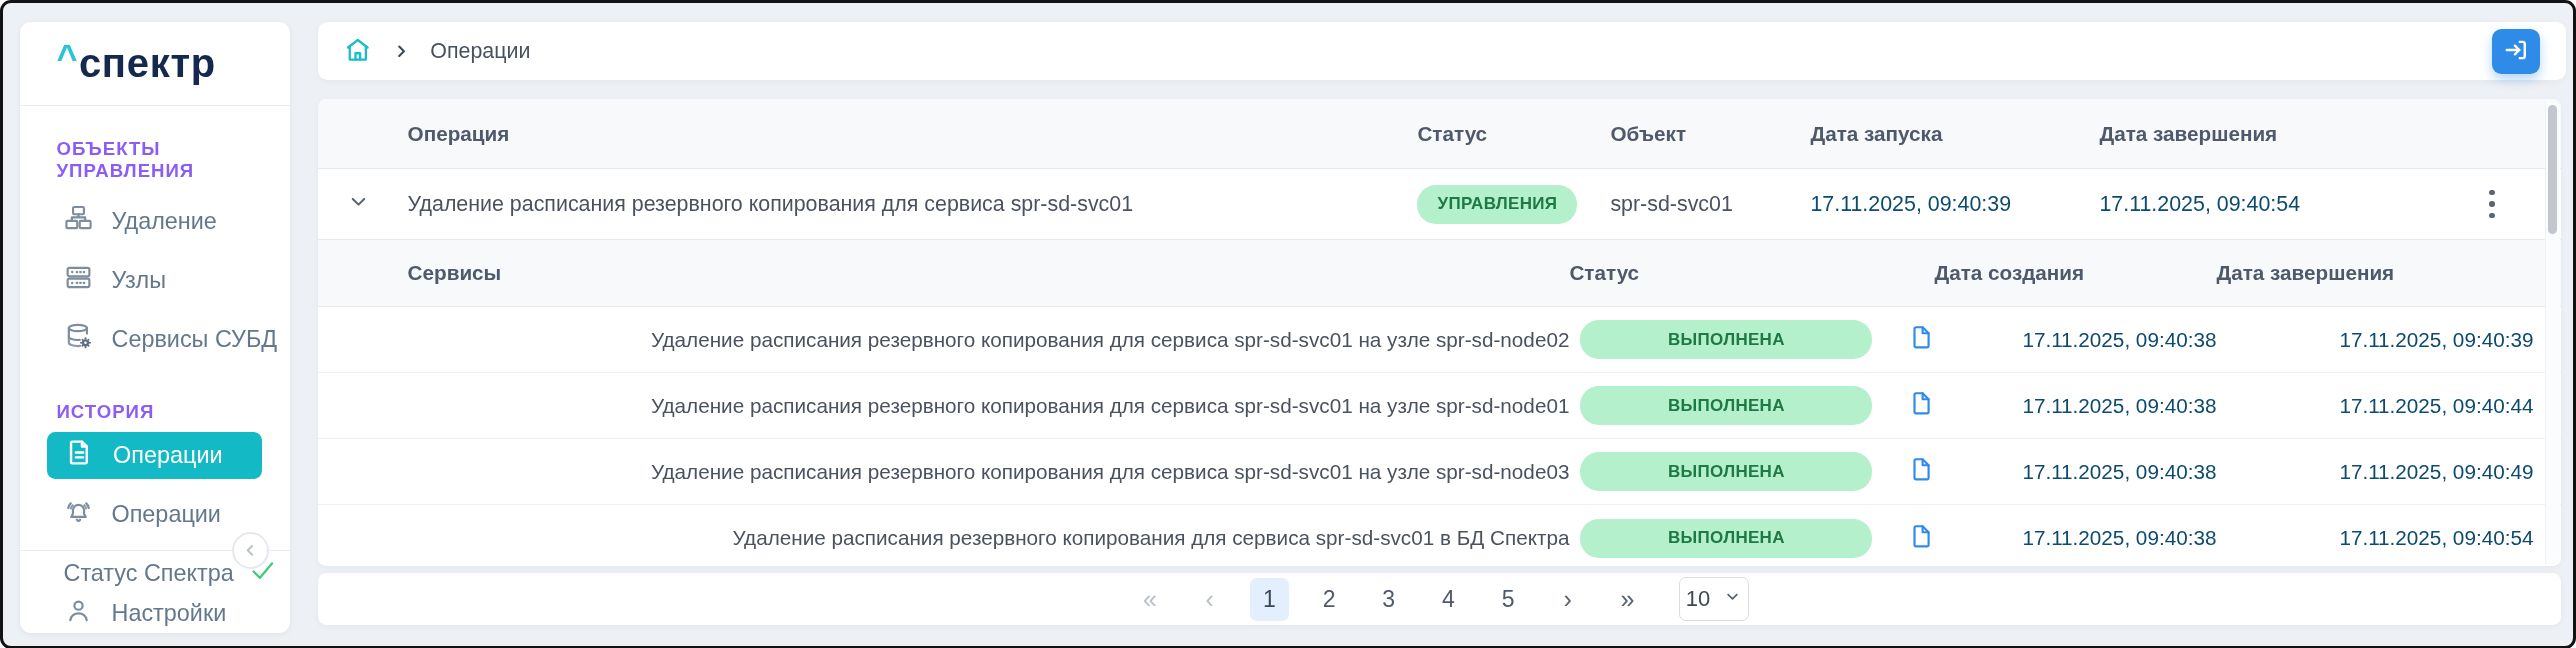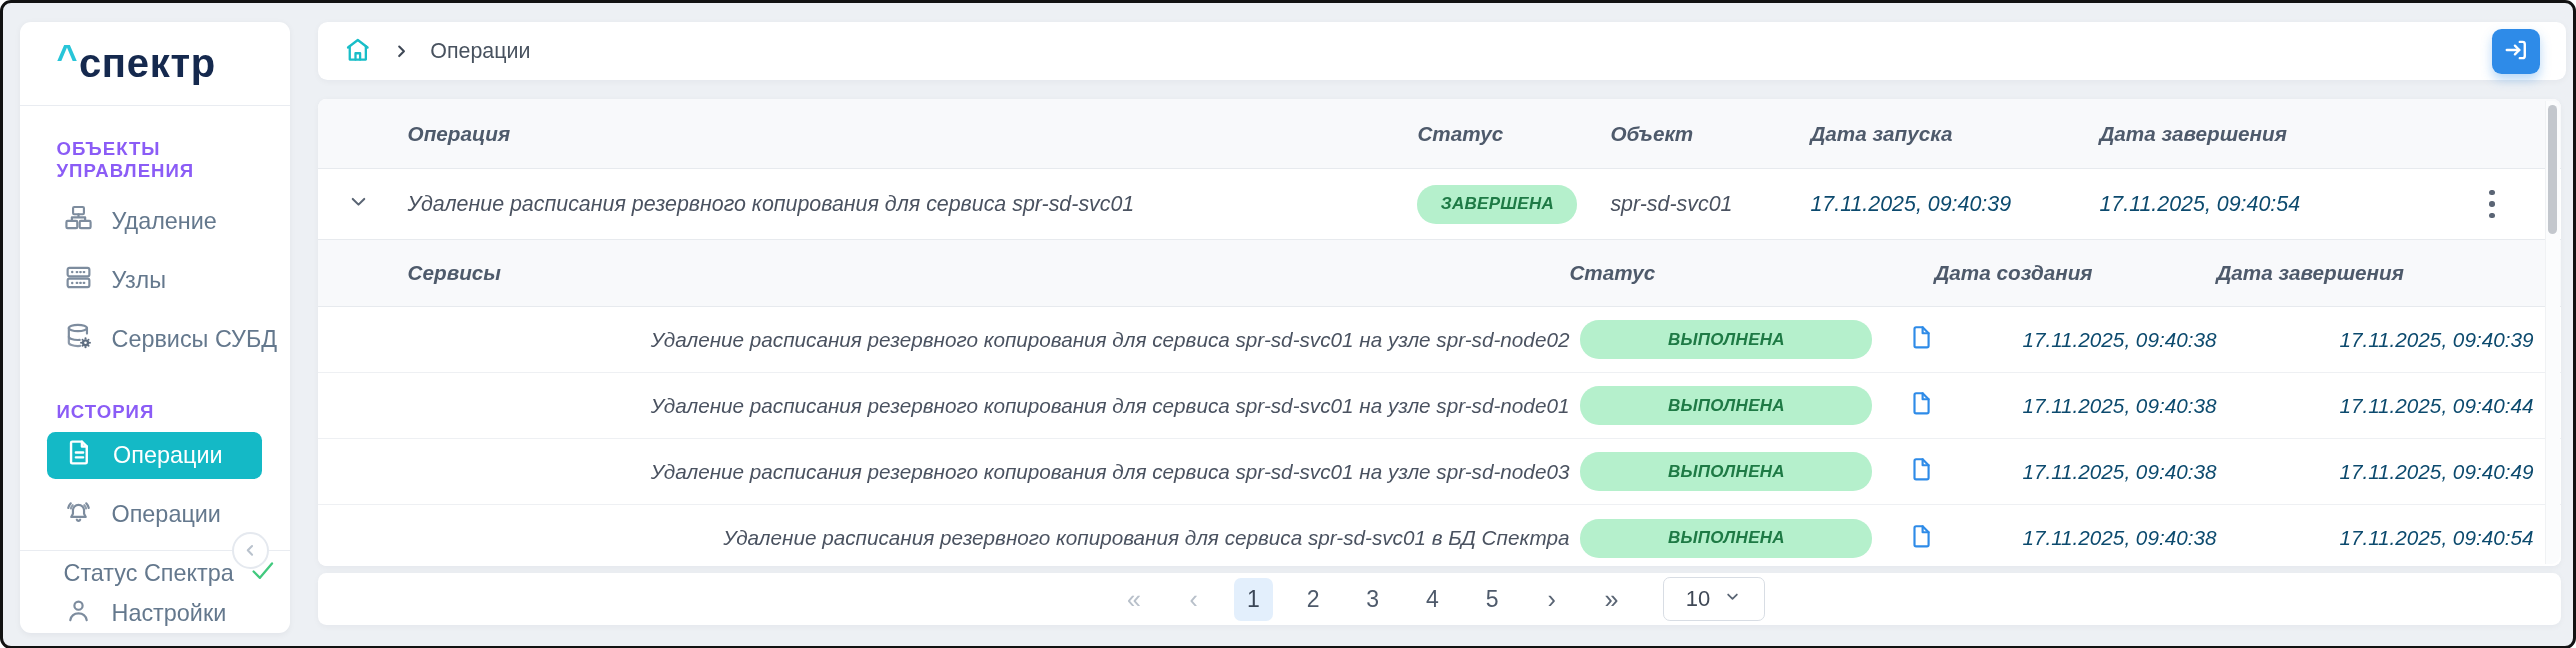--- a/index.html
+++ b/index.html
@@ -76,21 +76,20 @@
     background:#2e8be8; border-radius:9.6px;
     display:flex; align-items:center; justify-content:center;
     box-shadow:0 5.5px 11px rgba(46,139,232,.35); cursor:pointer;
   }
 
   
   .table-card {
     position:absolute; left:315px; top:96px; width:2243px; height:467px;
     background:#ffffff; border-radius:8.3px; overflow:hidden;
     box-shadow:0 1.4px 6.9px rgba(16,24,40,.04);
-    font-style:italic;
   }
   .op-grid {
     display:grid; grid-template-columns:62px 1fr 193px 200px 289px 351px 83px;
     align-items:center; padding:0 27.6px;
   }
   .task-grid {
     display:grid; grid-template-columns:1fr 303px 62px 282px 317px;
     align-items:center; padding:0 27.6px;
   }
   .task-grid > :first-child { padding-left:62px; }
@@ -134,21 +133,21 @@
   }
   .page-btn {
     min-width:39px; height:43px; padding:0 6.9px;
     display:flex; align-items:center; justify-content:center;
     font-size:23px; color:#4e5a6b; border-radius:6.9px; cursor:pointer;
   }
   .page-btn.active { background:#e3effc; color:#3b4656; }
   .page-btn.arrow  { font-size:25px; color:#5a6574; }
   .page-btn.disabled { color:#b8c0ca; cursor:default; }
   .page-size {
-    margin-left:11px; height:44px; padding:0 22px;
+    margin-left:11px; height:44px; padding:0 6px;
     border:1.4px solid #d8dde4; border-radius:6.9px;
     display:flex; align-items:center; gap:12.4px;
     font-size:22px; color:#3f4856; background:#fff; cursor:pointer;
   }
 </style>
 </head>
 <body>
 
 <div class="frame">
 
@@ -307,21 +306,21 @@
 
     <div class="op-grid op-row">
       <span class="chev-cell">
         <span>
           <svg width="25" height="25" viewBox="0 0 24 24" fill="none" stroke="#5a6574" stroke-width="2" stroke-linecap="round" stroke-linejoin="round">
             <path d="M6.5 9.5 12 15l5.5-5.5"></path>
           </svg>
         </span>
       </span>
       <span>Удаление расписания резервного копирования для сервиса spr-sd-svc01</span>
-      <span><span class="badge op">ЗАВЕРШЕНА</span></span>
+      <span><span class="badge op">УПРАВЛЕНИЯ</span></span>
       <span>spr-sd-svc01</span>
       <span class="cell-date">17.11.2025, 09:40:39</span>
       <span class="cell-date">17.11.2025, 09:40:54</span>
       <span class="kebab">
           <i></i>
           <i></i>
           <i></i>
         </span>
     </div>
 

